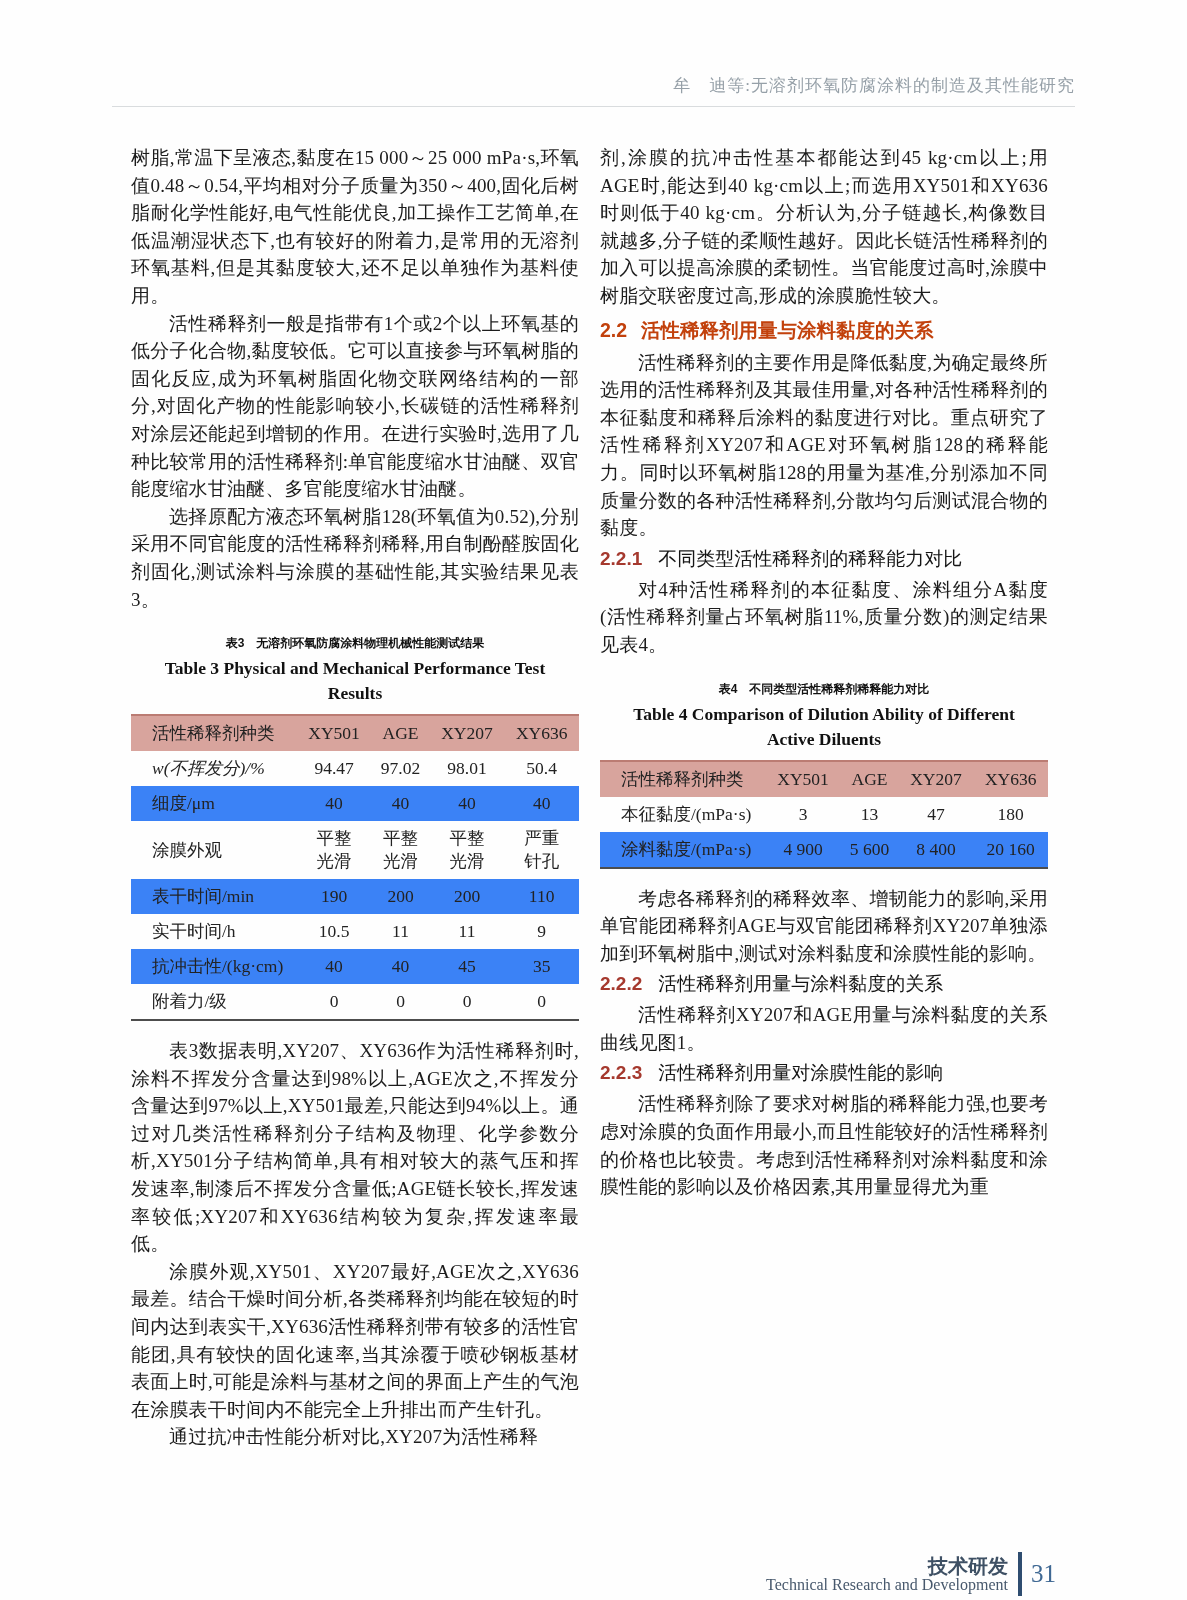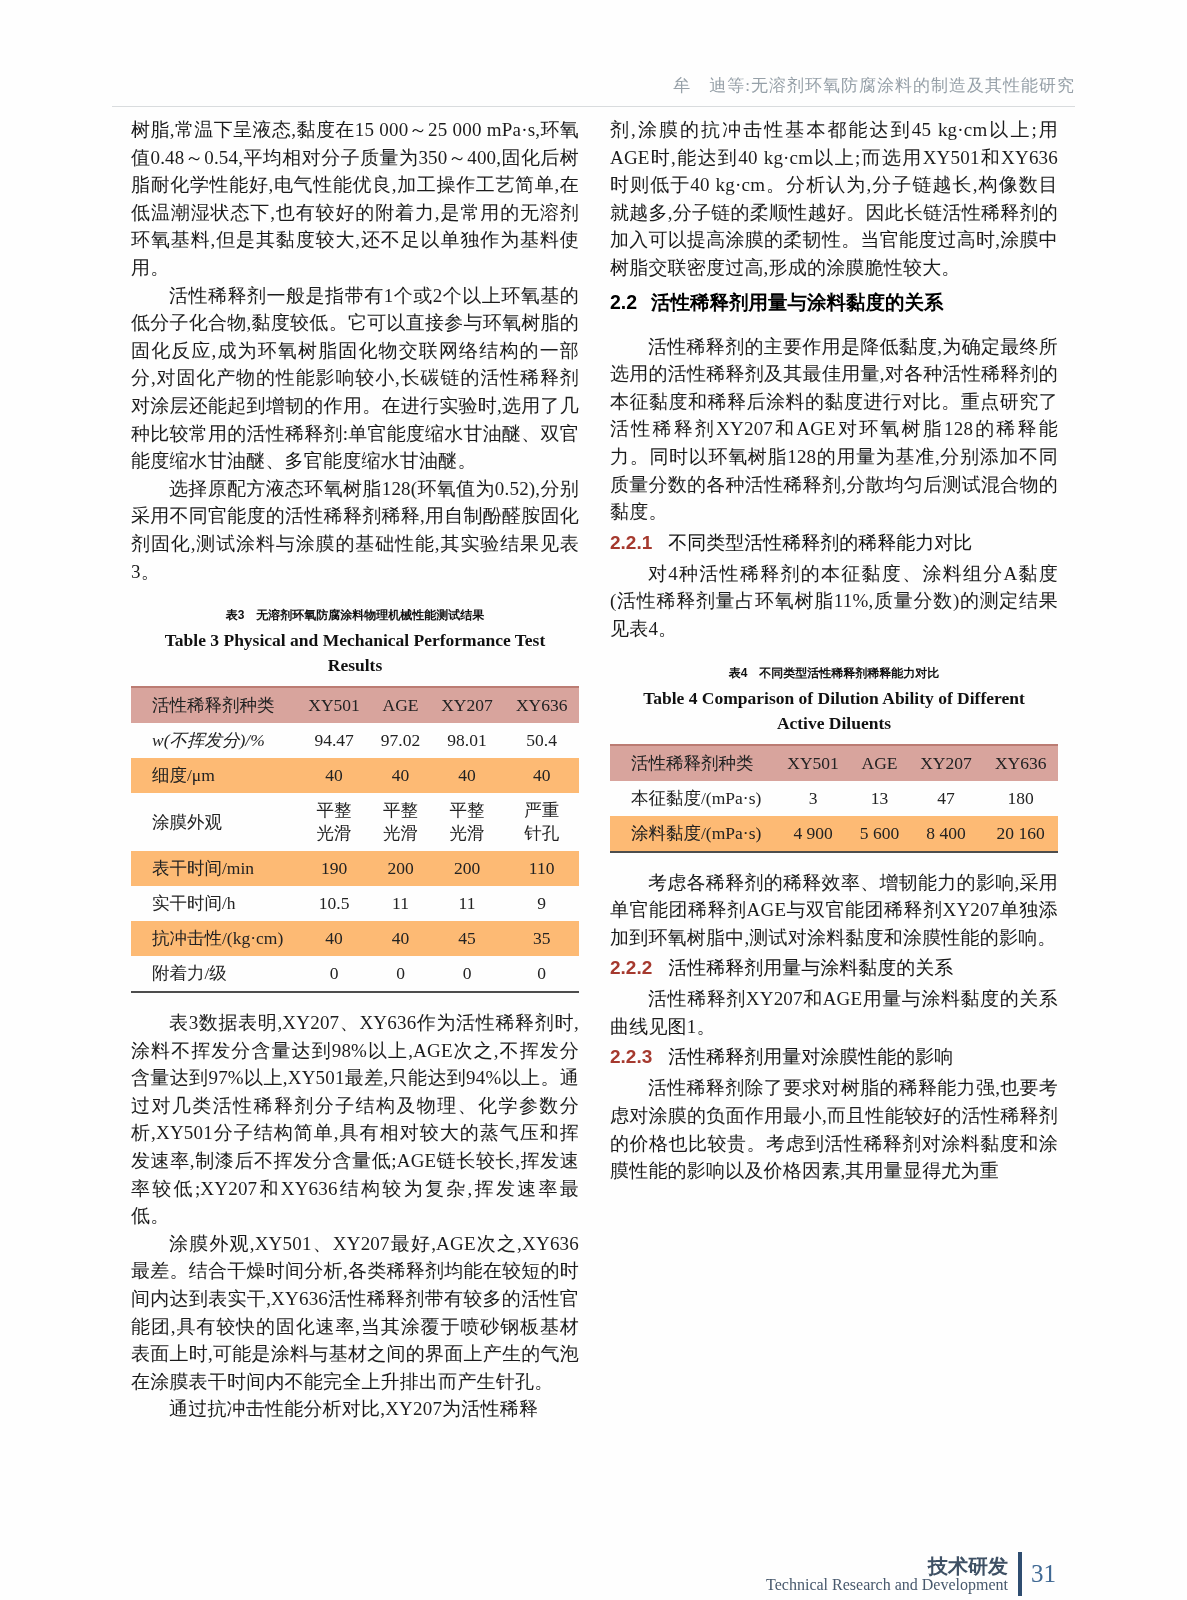--- a/index.html
+++ b/index.html
@@ -9,48 +9,48 @@
     -webkit-font-smoothing:antialiased;
   }
   .page{position:absolute;inset:0;background:#fefefe;overflow:hidden;}
 
   
   .runhead{position:absolute;top:74px;left:112px;right:112px;text-align:right;}
   .runhead-text{font-size:17px;color:#96a0a8;letter-spacing:1px;}
   .runhead-rule{border-bottom:1px solid #d9dcde;margin-top:9px;}
 
   
-  .columns{position:absolute;top:116px;left:131px;width:927px;display:flex;gap:31px;}
+  .columns{position:absolute;top:144px;left:131px;width:927px;display:flex;gap:21px;}
   .col{width:448px;}
 
   p.body{
     margin:0;font-size:19px;line-height:27.6px;text-align:justify;
     text-indent:2em;letter-spacing:.2px;
   }
   p.noindent{text-indent:0;}
 
   
-  .sec2{margin:5px 0 16px 0;font-size:19.5px;line-height:30px;
-        font-family:"Liberation Sans","DejaVu Sans",sans-serif;font-weight:bold;color:#000000;}
+  .sec2{margin:5px 0 4px 0;font-size:19.5px;line-height:30px;
+        font-family:"Liberation Sans","DejaVu Sans",sans-serif;font-weight:bold;color:#c2410c;}
   .sec2 .num{margin-right:14px;}
   .sec3{margin:2px 0;font-size:19px;line-height:30px;}
   .sec3 .num{color:#a5392e;font-family:"Liberation Sans","DejaVu Sans",sans-serif;font-weight:bold;margin-right:16px;}
   .sec3 .txt{color:#151515;}
 
   
   .table-block{margin:18px 0 16px 0;}
   .tcap-cn{text-align:center;font-weight:bold;font-size:12px;line-height:25px;
            font-family:"Liberation Sans","DejaVu Sans",sans-serif;color:#111;}
   .tcap-en{text-align:center;font-weight:bold;font-size:17.5px;line-height:25px;color:#111;}
   table.data{width:100%;border-collapse:collapse;margin-top:8px;font-size:17.5px;
              border-top:2px solid #bb7c73;border-bottom:2px solid #4d4d4d;}
   table.data td{padding:6px 2px;text-align:center;line-height:23px;color:#222;}
   table.data td:first-child{text-align:left;padding-left:21px;width:37%;}
   tr.hrow td{background:#d8a49d;}
-  tr.stripe td{background:#fdba74;}
+  tr.stripe td{background:#3b82f6;}
   td.multiline{white-space:pre-line;}
   .ital{font-style:italic;}
 
   
   .pagefoot{position:absolute;right:131px;top:1552px;display:flex;align-items:center;}
   .foot-text{text-align:right;margin-right:10px;}
   .foot-cn{font-family:"Liberation Sans","DejaVu Sans",sans-serif;font-weight:bold;
            font-size:20px;color:#3e5064;line-height:22px;}
   .foot-en{font-size:16px;color:#47586c;line-height:16px;}
   .foot-bar{width:4px;height:44px;background:#2f4d70;margin-right:9px;}

